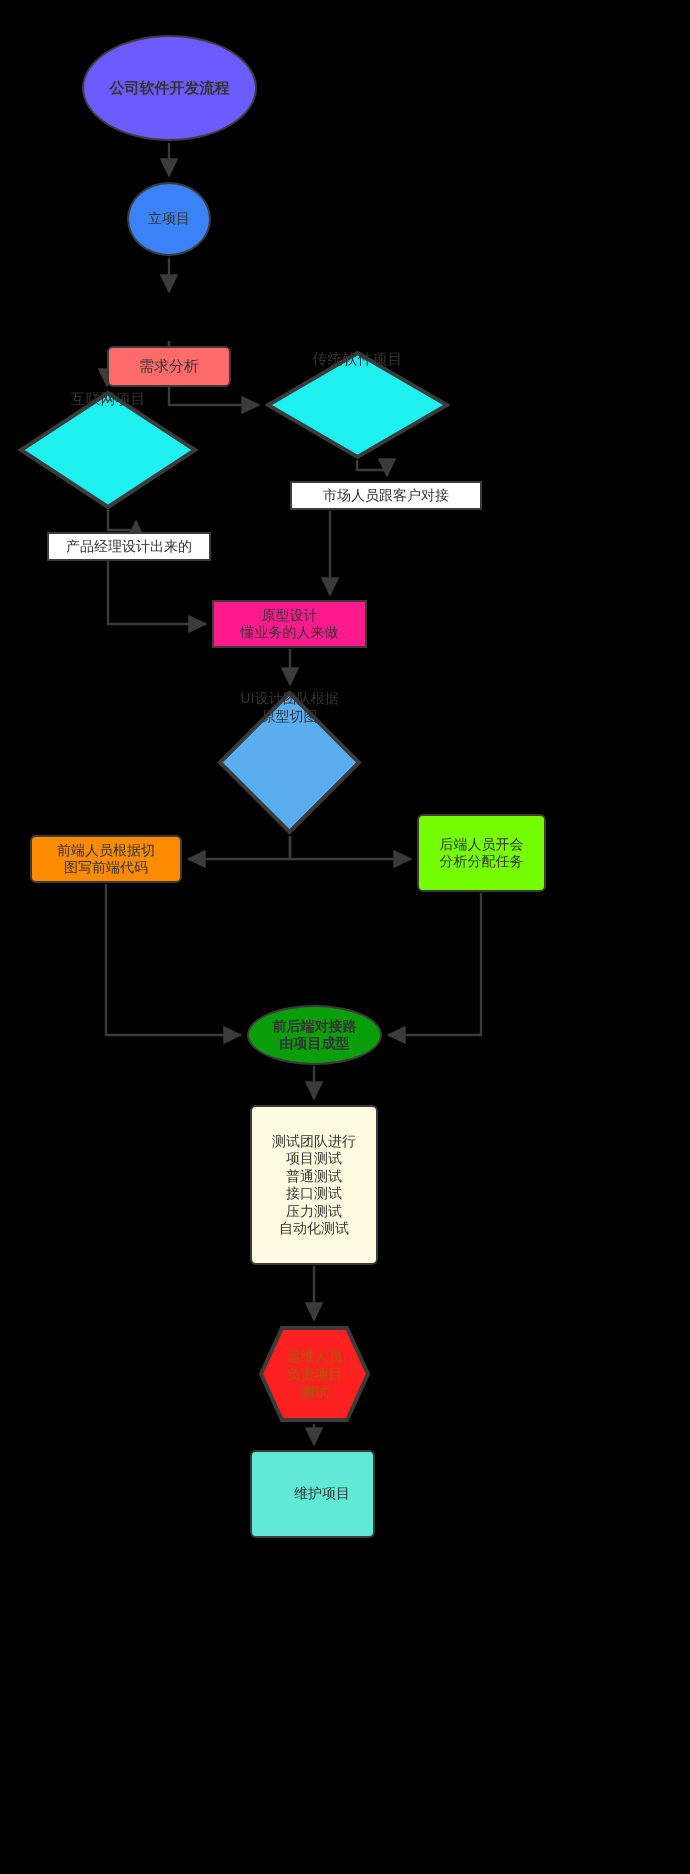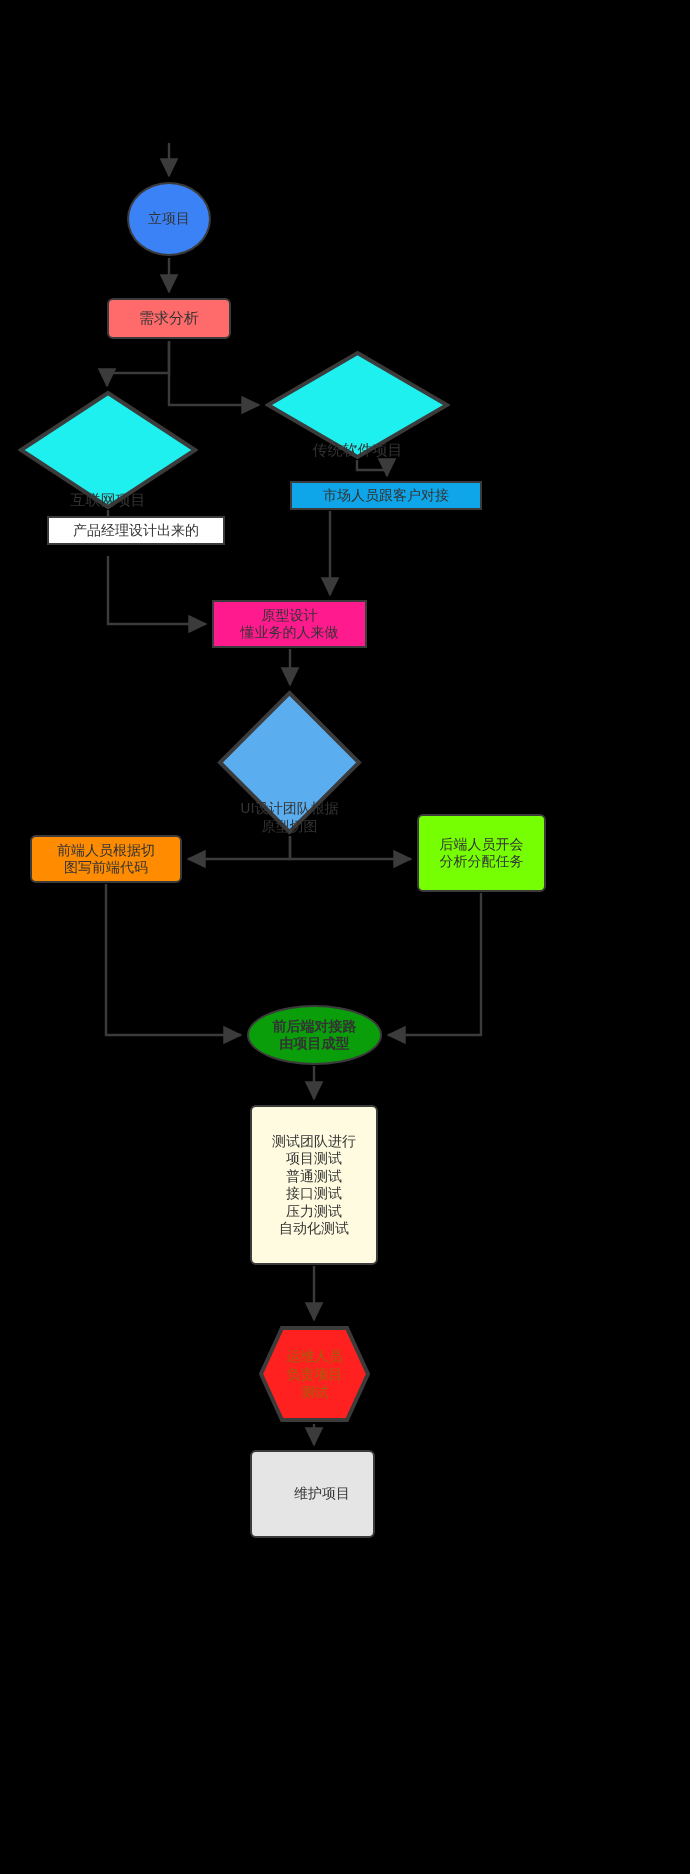--- a/index.html
+++ b/index.html
@@ -19,21 +19,21 @@
     line-height:1.25;
     box-sizing:border-box;
     white-space:pre-line;
   }
 
   
   .ellipse{border-radius:50%;border:2.2px solid #3b3b3b;}
   .rounded{border-radius:6px;border:2.2px solid #3b3b3b;}
   .sharp{border-radius:0;border:2.2px solid #3b3b3b;}
 
-  .diamond-wrap{position:absolute;display:flex;align-items:flex-end;justify-content:center;}
+  .diamond-wrap{position:absolute;display:flex;align-items:flex-start;justify-content:center;}
   .diamond-shape{position:absolute;left:0;top:0;width:100%;height:100%;}
   .diamond-label{
     position:relative;z-index:2;text-align:center;color:#333;line-height:1.25;
     white-space:pre-line;
   }
 
   .hex-wrap{position:absolute;display:flex;align-items:center;justify-content:center;}
   .hex-shape{position:absolute;left:0;top:0;width:100%;height:100%;}
   .hex-label{position:relative;z-index:2;text-align:center;color:#a16207;line-height:1.3;white-space:pre-line;}
 
@@ -42,21 +42,21 @@
   #n-start   {left:127px;top:182px; width:84px; height:74px; font-size:14px;}
   #n-require {left:107px;top:298px; width:124px;height:41px; font-size:15px;}
 
   #n-internet{left:18px; top:390px; width:180px;height:120px;}
   #n-internet .diamond-label{font-size:15px;}
 
   #n-tradition{left:265px;top:350px;width:185px;height:110px;}
   #n-tradition .diamond-label{font-size:15px;}
 
   #n-market  {left:290px;top:481px; width:192px;height:29px; font-size:14px;}
-  #n-pm      {left:47px; top:516px; width:178px;height:29px; font-size:14px;}
+  #n-pm      {left:47px; top:532px; width:164px;height:29px; font-size:14px;}
 
   #n-proto   {left:212px;top:600px; width:155px;height:48px; font-size:14px;}
 
   #n-ui      {left:217px;top:690px; width:145px;height:145px;}
   #n-ui .diamond-label{font-size:14px;}
 
   #n-front   {left:30px; top:835px; width:152px;height:48px; font-size:14px;}
   #n-back    {left:417px;top:814px; width:129px;height:78px; font-size:14px;}
 
   #n-join    {left:247px;top:1005px;width:135px;height:60px; font-size:14px;font-weight:bold;}
@@ -106,40 +106,41 @@
       <path d="M481,893 L481,1035 L388,1035"></path>
 
       <path d="M314,1066 L314,1099"></path>
 
       <path d="M314,1266 L314,1320"></path>
 
       <path d="M314,1424 L314,1445"></path>
     </g>
   </svg>
 
+  <div class="node ellipse" id="n-title" style="background:#6c5cff;">公司软件开发流程</div>
 
   <div class="node ellipse" id="n-start" style="background:#3b82f6;">立项目</div>
 
-  <div class="node rounded" id="n-require" style="background:#ff6b6b;">需求分析</div>
+  <div class="node rounded" id="n-require" style="background:#ff6b6b;margin-top:48px;">需求分析</div>
 
   <div class="diamond-wrap" id="n-internet">
     <svg class="diamond-shape" viewBox="0 0 180 120" preserveAspectRatio="none">
       <polygon points="90,3 177,60 90,117 3,60" fill="#1ef0f0" stroke="#3b3b3b" stroke-width="4"></polygon>
     </svg>
     <span class="diamond-label">互联网项目</span>
   </div>
 
   <div class="diamond-wrap" id="n-tradition">
     <svg class="diamond-shape" viewBox="0 0 185 110" preserveAspectRatio="none">
       <polygon points="92.5,3 182,55 92.5,107 3,55" fill="#1ef0f0" stroke="#3b3b3b" stroke-width="4"></polygon>
     </svg>
     <span class="diamond-label">传统软件项目</span>
   </div>
 
-  <div class="node sharp" id="n-market" style="background:#0ea5e9;text-align:center;">市场人员跟客户对接</div>
+  <div class="node sharp" id="n-market" style="background:#ffffff;text-align:center;">市场人员跟客户对接</div>
 
   <div class="node sharp" id="n-pm" style="background:#ffffff;">产品经理设计出来的</div>
 
   <div class="node sharp" id="n-proto" style="background:#ff1b8d;">原型设计
 懂业务的人来做</div>
 
   <div class="diamond-wrap" id="n-ui">
     <svg class="diamond-shape" viewBox="0 0 145 145" preserveAspectRatio="none">
       <polygon points="72.5,3 142,72.5 72.5,142 3,72.5" fill="#5aaef0" stroke="#3b3b3b" stroke-width="4"></polygon>
     </svg>
@@ -165,15 +166,15 @@
 
   <div class="hex-wrap" id="n-ops">
     <svg class="hex-shape" viewBox="0 0 113 98" preserveAspectRatio="none">
       <polygon points="24,3 89,3 110,49 89,95 24,95 3,49" fill="#ff2020" stroke="#3b3b3b" stroke-width="4"></polygon>
     </svg>
     <span class="hex-label">运维人员
 负责项目
 测试</span>
   </div>
 
-  <div class="node rounded" id="n-maintain" style="background:#e5e5e5;padding-left:19px;">维护项目</div>
+  <div class="node rounded" id="n-maintain" style="background:#5eead4;padding-left:19px;">维护项目</div>
 
 </div>
 
 </body></html>

